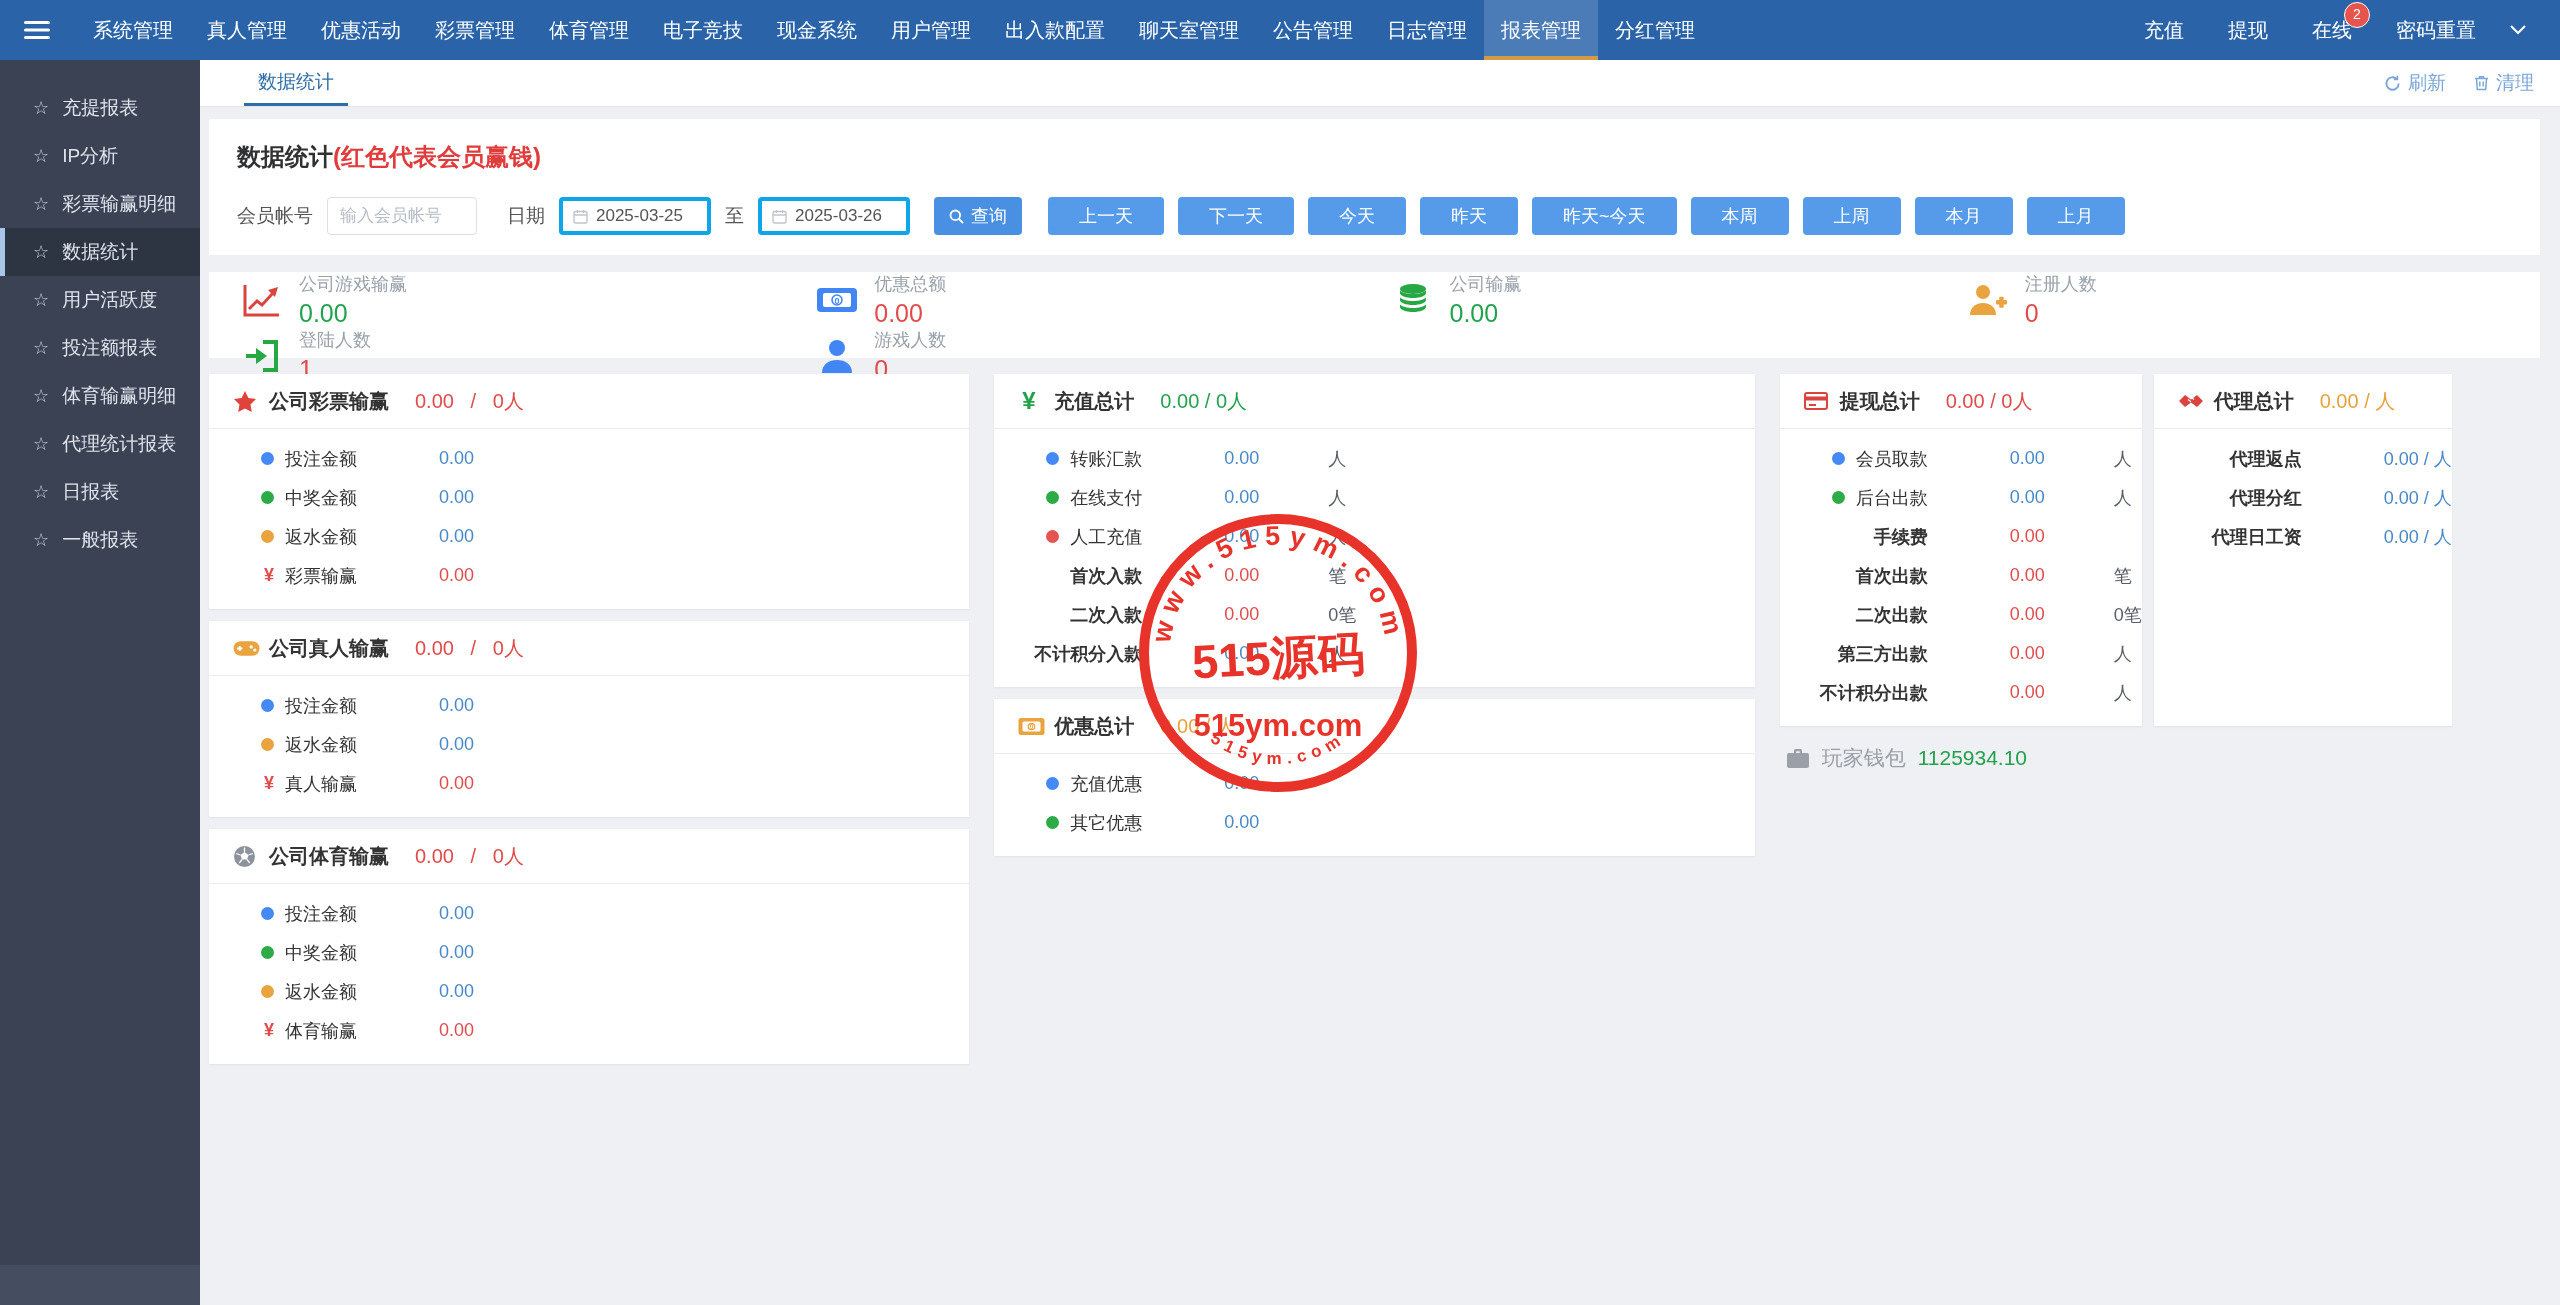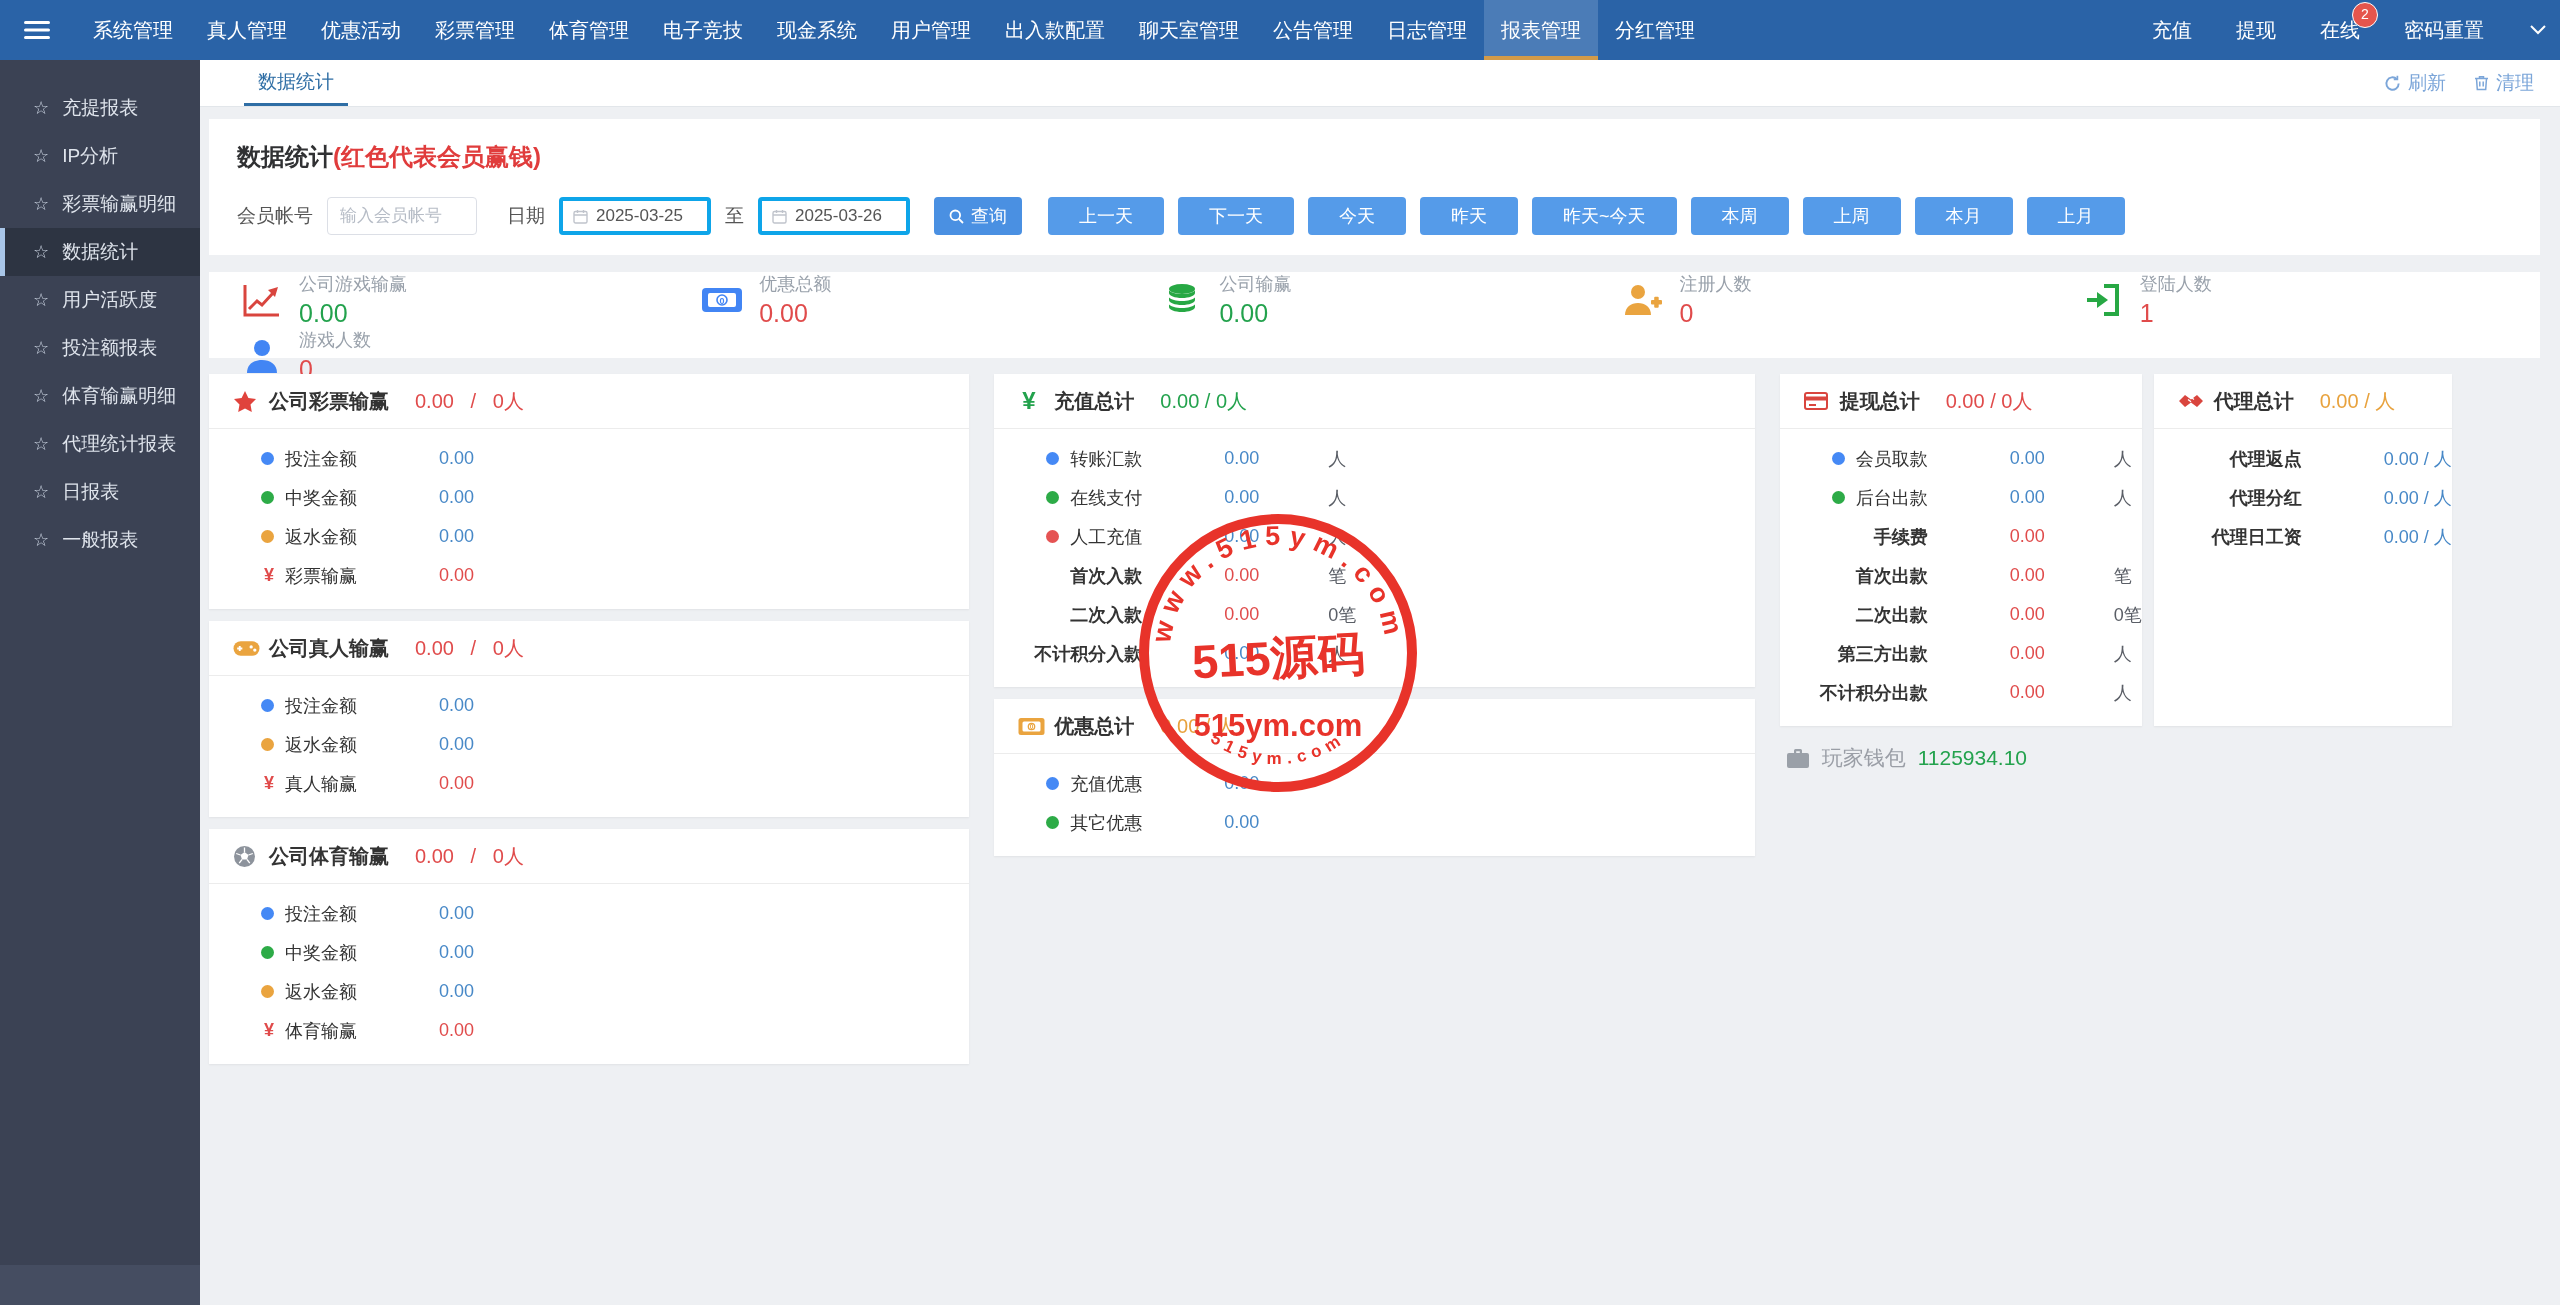--- a/index.html
+++ b/index.html
@@ -7,21 +7,21 @@
        font-family:"Liberation Sans","DejaVu Sans",sans-serif;color:#333;}
   .screen{position:relative;width:2560px;height:1305px;}
 
   
   .navbar{position:absolute;top:0;left:0;right:0;height:60px;background:#2a63a7;
           display:flex;align-items:center;color:#fff;z-index:20;}
   .hamburger{margin:0 26px 0 24px;display:flex;cursor:pointer;}
   .nav-menu{display:flex;height:100%;}
   .nav-item{height:100%;display:flex;align-items:center;padding:0 17px;font-size:20px;cursor:pointer;white-space:nowrap;}
   .nav-item.active{background:#4b7cb7;box-shadow:inset 0 -4px 0 #d29b4a;}
-  .nav-right{margin-left:auto;display:flex;align-items:center;gap:56px;padding-right:14px;font-size:20px;}
+  .nav-right{margin-left:auto;display:flex;align-items:center;gap:44px;padding-right:34px;font-size:20px;}
   .nav-right-item{position:relative;cursor:pointer;white-space:nowrap;}
   .badge{position:absolute;top:-15px;right:-18px;min-width:14px;height:24px;padding:0 5px;
          background:#e5554d;border:1px solid #fff;border-radius:13px;font-size:14px;line-height:23px;text-align:center;}
   .nav-caret{display:flex;cursor:pointer;margin-left:-10px;}
 
   
   .sidebar{position:absolute;top:60px;left:0;width:200px;bottom:0;background:#3b4254;
            padding-top:24px;box-sizing:border-box;z-index:10;}
   .side-item{height:48px;display:flex;align-items:center;padding-left:28px;color:#dfe4ec;
              font-size:19px;cursor:pointer;border-left:5px solid transparent;box-sizing:border-box;white-space:nowrap;}
@@ -47,21 +47,21 @@
             font-size:17px;color:#555;box-sizing:border-box;outline:none;font-family:inherit;}
   input.txt::placeholder{color:#b6bcc6;}
   .date-input{width:152px;height:38px;border:4px solid #0ea5e9;border-radius:4px;background:#fff;
               display:flex;align-items:center;gap:8px;padding:0 10px;box-sizing:border-box;font-size:17px;color:#555;cursor:pointer;}
   .btn-query{height:38px;background:#4a90e2;color:#fff;border:none;border-radius:4px;padding:0 15px;
              font-size:18px;display:flex;align-items:center;gap:7px;margin-left:10px;cursor:pointer;font-family:inherit;}
   .quick{display:flex;gap:14px;margin-left:12px;}
   .qbtn{height:38px;background:#559be9;color:#fff;border:none;border-radius:4px;padding:0 31px;
         font-size:18px;cursor:pointer;font-family:inherit;white-space:nowrap;}
 
-  .stats-band{margin-top:17px;height:86px;display:grid;grid-template-columns:repeat(5,1fr);
+  .stats-band{margin-top:17px;height:86px;display:grid;grid-template-columns:repeat(4,1fr);
               align-items:center;padding-left:30px;box-sizing:border-box;}
   .stat{display:flex;align-items:center;gap:14px;}
   .stat-icon{width:46px;display:flex;justify-content:center;align-items:center;}
   .stat-label{font-size:18px;color:#99a1ab;}
   .stat-value{font-size:25px;margin-top:3px;}
 
   .cards{display:grid;grid-template-columns:1fr 1fr 1fr;gap:25px;margin:16px 20px 0 9px;align-items:start;}
   .col{display:flex;flex-direction:column;gap:12px;}
   .card{background:#fff;box-shadow:0 1px 2px rgba(0,0,0,.06);}
   .card-head{height:54px;display:flex;align-items:center;padding:0 24px;border-bottom:1px solid #ececec;}

